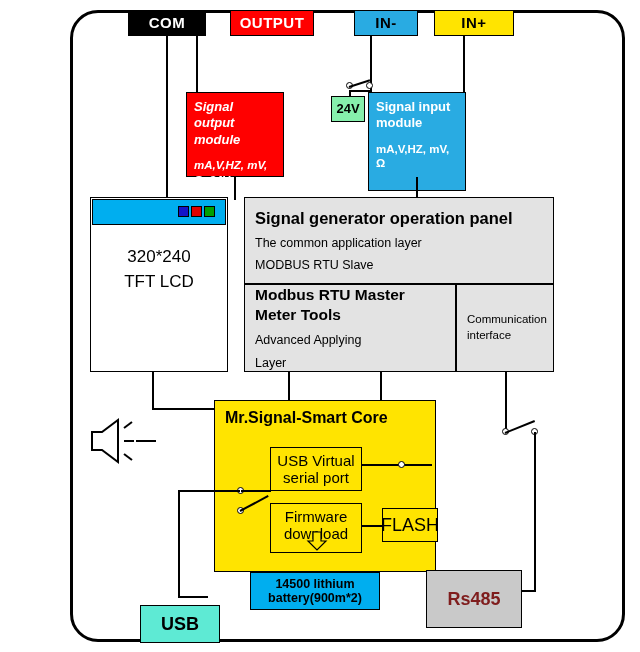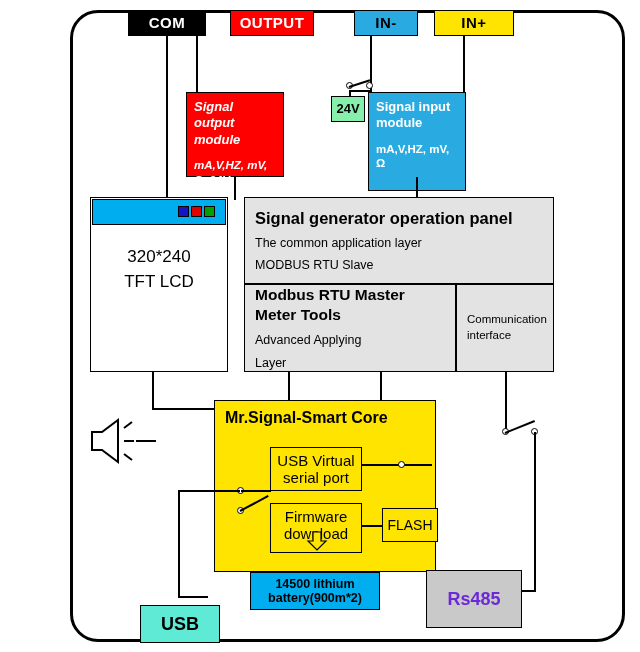--- a/index.html
+++ b/index.html
@@ -146,39 +146,39 @@
     font-size: 16px;
     font-weight: bold;
     color: #000;
   }
   .inner-box {
     background: #ffe400;
     font-size: 15px;
     color: #000;
     flex-direction: column;
   }
-  #flash { font-size: 14px; font-weight: normal; }
+  #flash { font-size: 18px; font-weight: normal; }
 
   
   #battery {
     background: #00aeef;
     color: #000;
     font-weight: bold;
     font-size: 12.5px;
     flex-direction: column;
   }
   #usb {
     background: #5eead4;
     color: #000;
     font-weight: bold;
     font-size: 18px;
   }
   #rs485 {
     background: #c9c9c9;
-    color: #6d28d9;
+    color: #7f1d1d;
     font-weight: bold;
     font-size: 18px;
   }
 
   
   .dot {
     position: absolute;
     width: 7px;
     height: 7px;
     border: 1.5px solid #000;

